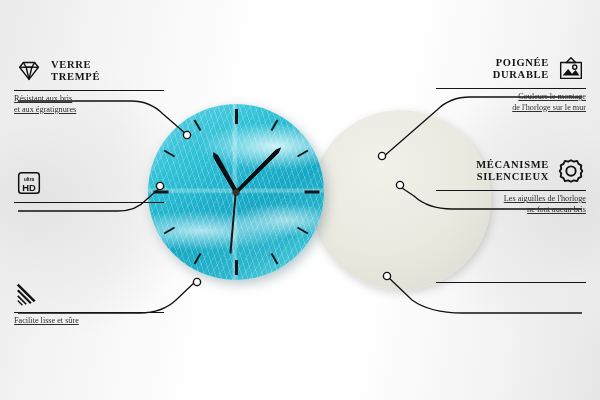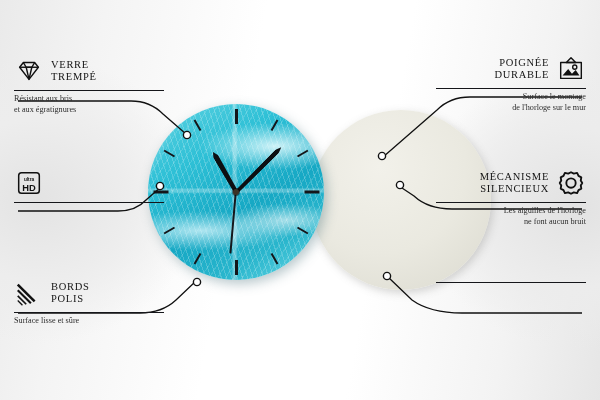--- a/index.html
+++ b/index.html
@@ -78,36 +78,37 @@
 
   
   .feature { position:absolute; width:150px; }
   .feature.left  { text-align:left;  left:14px; }
   .feature.right { text-align:right; right:14px; }
   .feat-head { display:flex; align-items:center; gap:7px; }
   .feature.right .feat-head { flex-direction:row-reverse; }
   .feat-icon { flex:0 0 auto; width:30px; height:30px; display:block; }
   .feat-title {
     font-family:"Liberation Serif", serif;
-    font-weight:normal; font-size:10.5px; line-height:12.5px;
+    font-weight:bold; font-size:10.5px; line-height:12.5px;
     letter-spacing:.7px; color:#141414; text-transform:uppercase;
     white-space:pre-line;
   }
   .feat-rule { height:1.2px; background:#15161a; margin:4px 0 3px; }
   .feat-desc {
     font-family:"Liberation Serif", serif;
     font-size:8.2px; line-height:10.5px; color:#2d2d2d;
     white-space:pre-line;
+    text-decoration:underline;
   }
 
   #f-verre     { top:56px;  }
   #f-impression{ top:168px; }
   #f-bords     { top:278px; }
   #f-poignee   { top:54px;  }
-  #f-mecanisme { top:168px; }
+  #f-mecanisme { top:156px; }
   #f-entretoise{ top:278px; }
 </style>
 </head>
 <body>
 
 <div id="stage">
 
   <div class="disc" id="back-disc">
     
     
@@ -193,58 +194,56 @@
   <div class="feature left" id="f-bords">
     <div class="feat-head">
       <svg class="feat-icon" viewBox="0 0 32 32">
         <g stroke="#111" stroke-linecap="butt">
           <line x1="4" y1="7" x2="22" y2="25" stroke-width="2.6"></line>
           <line x1="4" y1="13" x2="18" y2="27" stroke-width="2.2"></line>
           <line x1="4" y1="19" x2="13" y2="28" stroke-width="1.8"></line>
           <line x1="4" y1="24" x2="9" y2="29" stroke-width="1.4"></line>
         </g>
       </svg>
-      <div class="feat-title">BORDS
-POLIS</div>
-    </div>
-    <div class="feat-rule"></div>
-    <div class="feat-desc">Surface lisse et sûre</div>
+    </div>
+    <div class="feat-rule"></div>
+    <div class="feat-desc">Facilite lisse et sûre</div>
   </div>
 
   <div class="feature right" id="f-poignee">
     <div class="feat-head">
       <svg class="feat-icon" viewBox="0 0 32 32">
         <g fill="none" stroke="#111" stroke-width="1.5" stroke-linejoin="round">
           <path d="M16 4 L11 9 H21 Z"></path>
           <rect x="5" y="9" width="22" height="17"></rect>
           <path d="M7 23 L13 16 L17 21 L21 17 L25 23 Z" fill="#111" stroke="none"></path>
           <circle cx="20" cy="14" r="2.2"></circle>
         </g>
       </svg>
       <div class="feat-title">POIGNÉE
 DURABLE</div>
     </div>
     <div class="feat-rule"></div>
-    <div class="feat-desc">Surface le montage
+    <div class="feat-desc">Couleurs le montage
 de l'horloge sur le mur</div>
   </div>
 
   <div class="feature right" id="f-mecanisme">
     <div class="feat-head">
       <svg class="feat-icon" viewBox="0 0 32 32">
         <g fill="none" stroke="#111" stroke-width="2" stroke-linejoin="round">
           <path d="M16 4.5 L19 6 L22.5 5.2 L24 8.4 L27 10 L26.4 13.4 L28 16 L26.4 18.6 L27 22 L24 23.6 L22.5 26.8 L19 26 L16 27.5 L13 26 L9.5 26.8 L8 23.6 L5 22 L5.6 18.6 L4 16 L5.6 13.4 L5 10 L8 8.4 L9.5 5.2 L13 6 Z"></path>
           <circle cx="16" cy="16" r="5"></circle>
         </g>
       </svg>
       <div class="feat-title">MÉCANISME
 SILENCIEUX</div>
     </div>
     <div class="feat-rule"></div>
     <div class="feat-desc">Les aiguilles de l'horloge
-ne font aucun bruit</div>
+ne font aucun bris</div>
   </div>
 
   <div class="feature right" id="f-entretoise">
     <div class="feat-rule"></div>
   </div>
 
 </div>
 
 </body></html>

